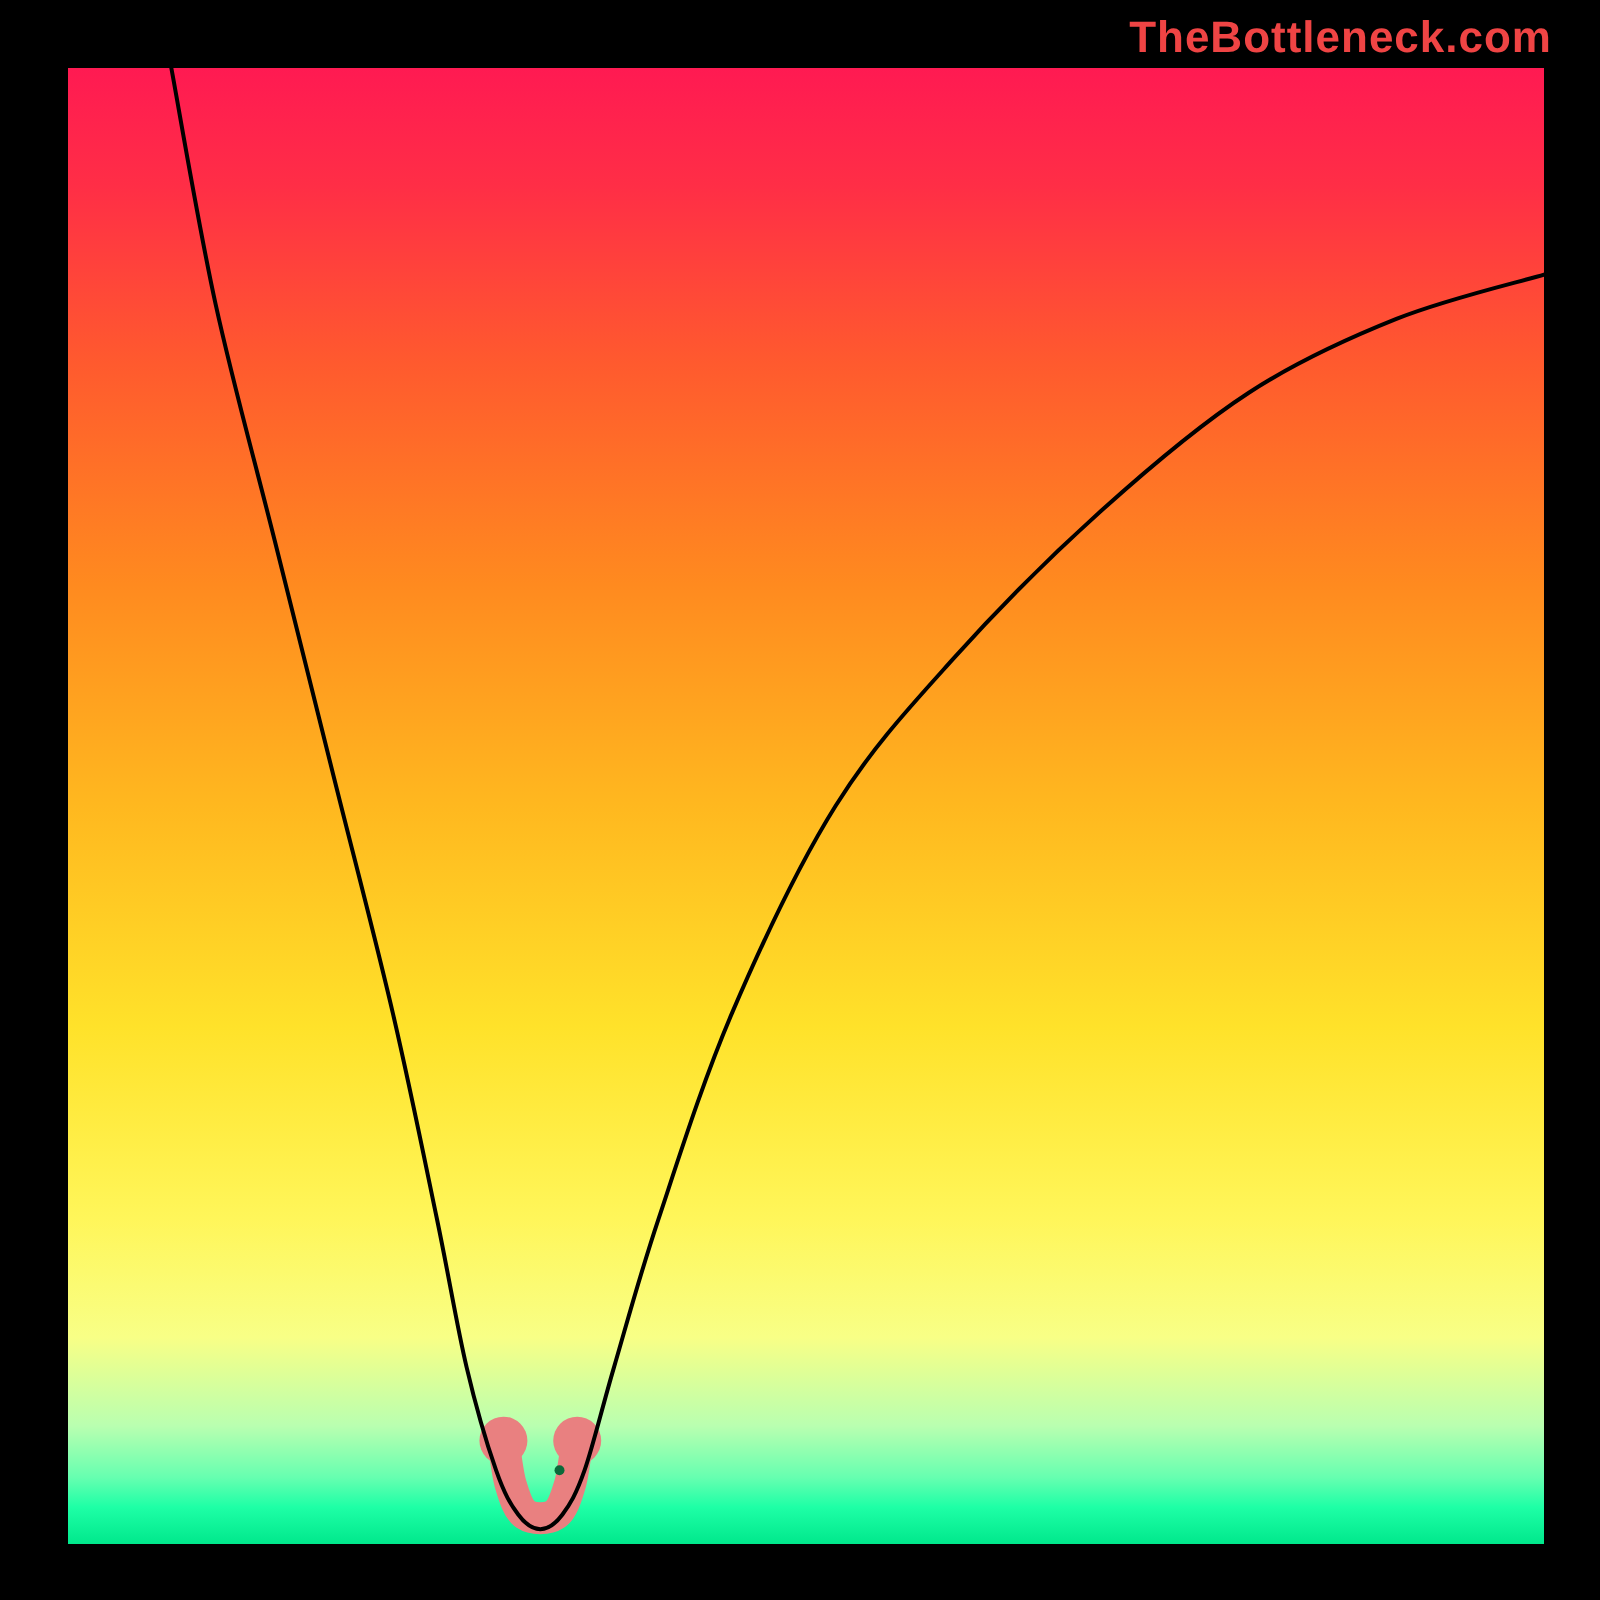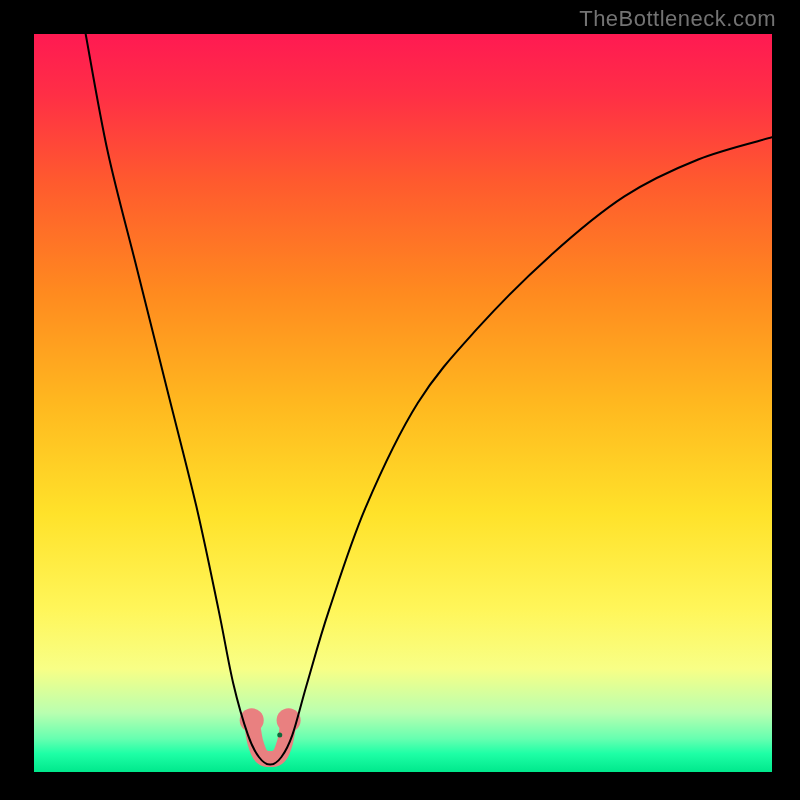--- a/index.html
+++ b/index.html
@@ -65,13 +65,13 @@
     <g>
         <circle cx="217.70999999999998" cy="686.34" r="12" fill="#e98080"></circle>
         <circle cx="254.60999999999999" cy="686.34" r="12" fill="#e98080"></circle>
         <path d="M 217.70999999999998 686.34 C 218.325 690.03, 219.555 702.33, 221.4 708.48 C 223.245 714.63, 225.09 720.78, 228.78 723.24 C 232.47 725.7, 239.85000000000002 725.7, 243.54000000000002 723.24 C 247.23000000000002 720.78, 249.07500000000002 714.63, 250.92000000000002 708.48 C 252.76500000000001 702.33, 253.995 690.03, 254.60999999999999 686.34" fill="none" stroke="#e98080" stroke-width="16" stroke-linecap="round" stroke-linejoin="round"></path>
         <circle cx="245.75399999999996" cy="701.1" r="2.5" fill="#0a6a3a"></circle>
       </g>
     <path fill="none" d="M 51.660000000000004 0 C 55.35 19.680000000000007, 65.19 78.72000000000006, 73.8 118.08000000000004 C 82.41 157.44000000000003, 93.48 196.79999999999998, 103.32000000000001 236.15999999999997 C 113.16000000000001 275.52, 123 314.88, 132.84 354.24 C 142.68 393.6, 153.75 435.42, 162.36 472.32 C 170.97000000000003 509.21999999999997, 178.35 546.12, 184.5 575.64 C 190.65 605.16, 194.34000000000003 628.5300000000001, 199.26000000000002 649.44 C 204.18 670.35, 209.71499999999997 688.8000000000001, 214.01999999999998 701.1 C 218.325 713.4, 221.4 718.32, 225.09 723.24 C 228.78 728.16, 232.47 730.62, 236.16 730.62 C 239.85 730.62, 243.54000000000002 728.16, 247.23000000000002 723.24 C 250.92000000000002 718.32, 253.995 713.4, 258.3 701.1 C 262.605 688.8000000000001, 266.91 670.35, 273.06 649.44 C 279.21 628.5300000000001, 285.36 605.16, 295.2 575.64 C 305.03999999999996 546.12, 317.34000000000003 506.76, 332.1 472.32 C 346.86 437.88, 365.31 398.52, 383.76 369 C 402.21 339.48, 420.66 319.8, 442.8 295.2 C 464.94 270.59999999999997, 492 243.53999999999996, 516.6 221.39999999999998 C 541.2 199.26, 565.8 178.35, 590.4 162.36 C 615 146.37000000000003, 639.6 135.30000000000004, 664.2 125.46000000000004 C 688.8000000000001 115.62000000000005, 725.7 107.01000000000005, 738 103.32000000000005" stroke="#000000" stroke-width="2" stroke-linecap="round"></path>
   </svg>
 </div>
 
-<div class="watermark" style="color: #737373; font-size: 22px; right: 24px; top: 6px;">TheBottleneck.com</div>
+<div class="watermark" style="color: #ef4444; font-size: 22px; right: 24px; top: 6px; font-weight: bold;">TheBottleneck.com</div>
 
 </body></html>

